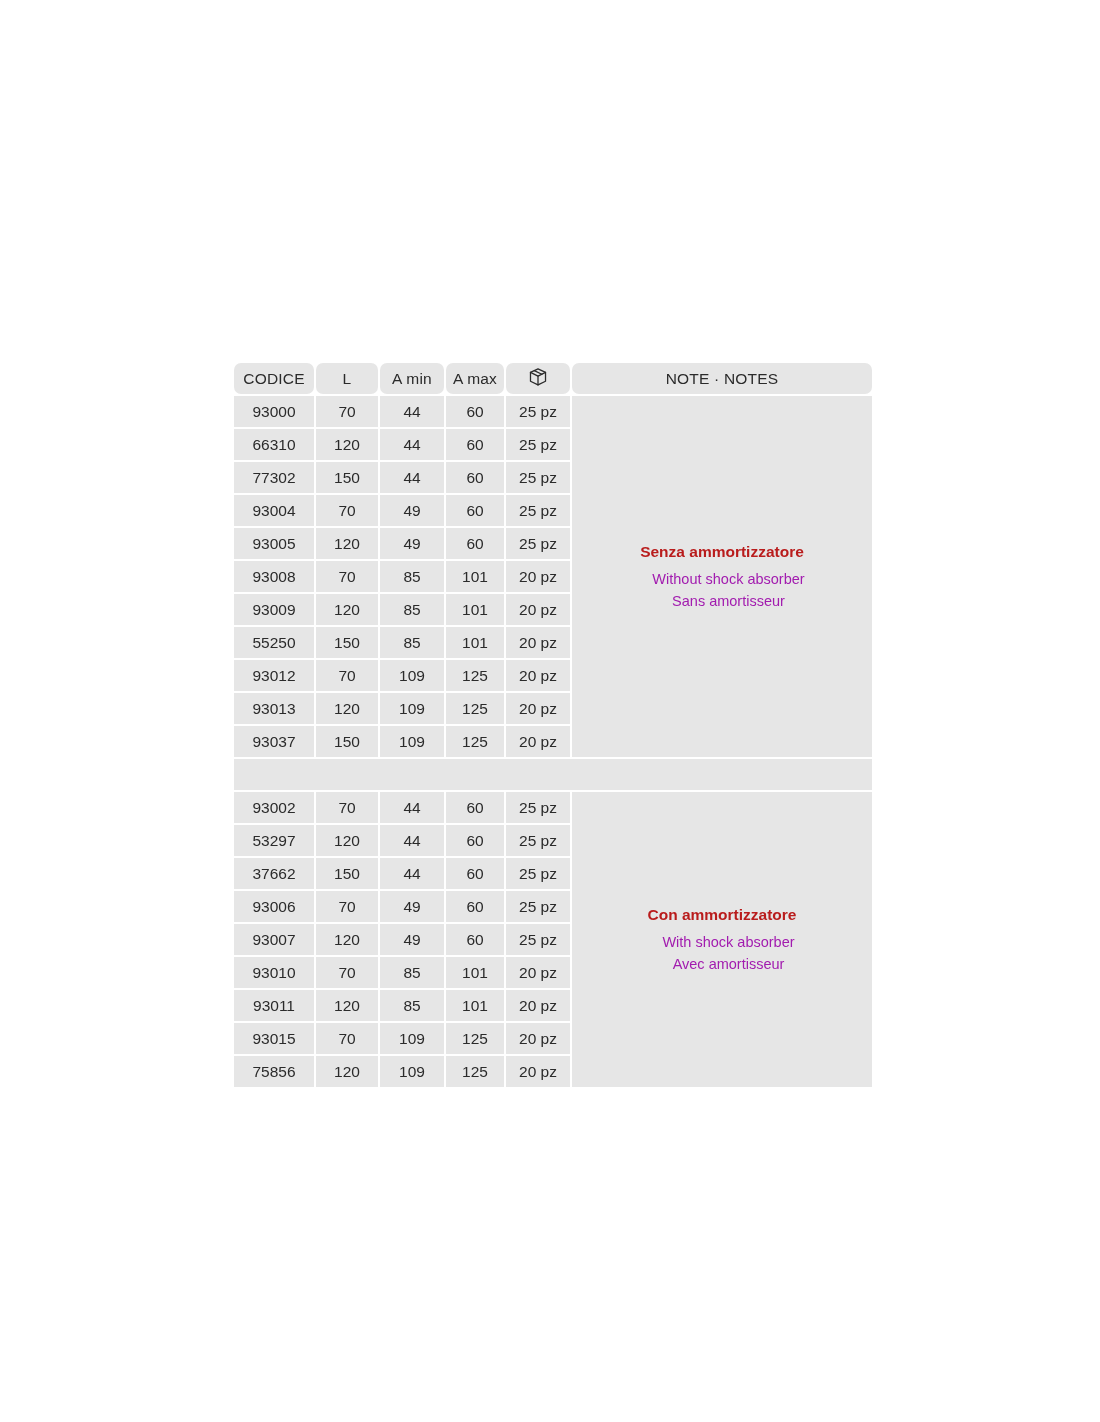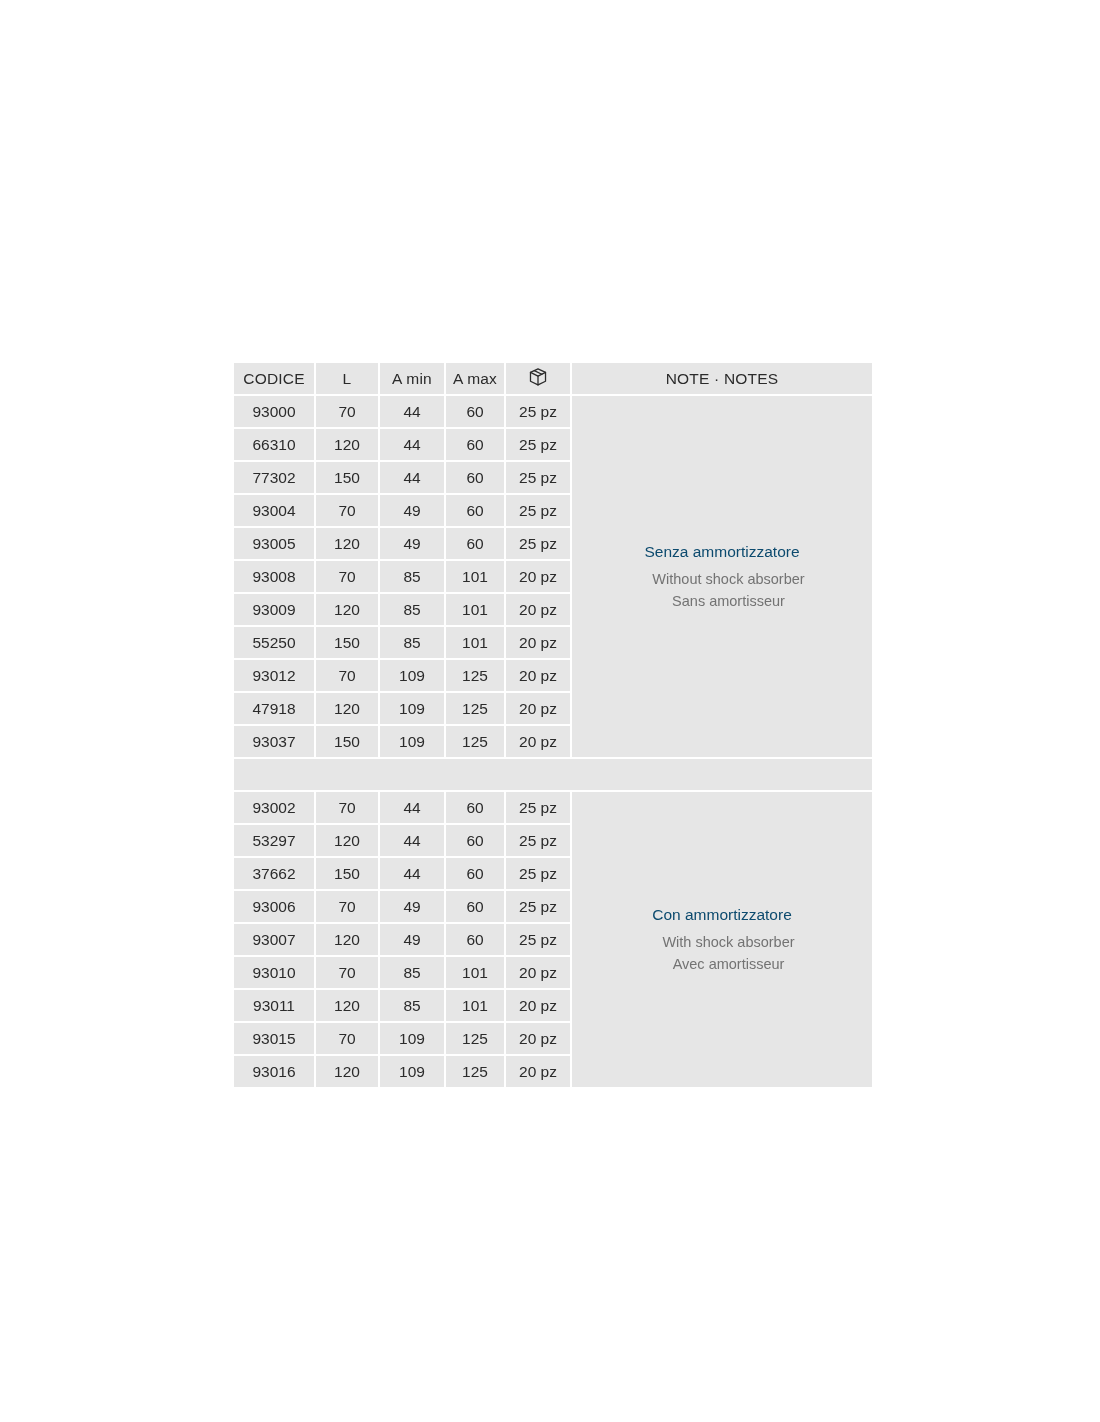--- a/index.html
+++ b/index.html
@@ -41,46 +41,48 @@
     vertical-align: middle;
     font-size: 15.5px;
     height: 31px;
     font-weight: normal;
   }
   thead th {
     font-weight: bold;
     font-size: 14.5px;
     height: 28px;
     letter-spacing: 0.2px;
+    border-radius: 7px;
   }
   col.c-code { width: 80px; }
   col.c-l    { width: 62px; }
   col.c-amin { width: 64px; }
   col.c-amax { width: 58px; }
   col.c-pack { width: 64px; }
   col.c-note { width: 300px; }
 
   td.code, td.l, td.amin, td.amax, td.pack {
     font-size: 15.5px;
   }
   td.note-cell {
     background: #e6e6e6;
     vertical-align: middle;
     text-align: center;
     padding: 0 10px;
   }
   .note-it {
     font-size: 15.5px;
-    color: #0c4a6e;
+    color: #b91c1c;
     line-height: 1.5;
     margin-bottom: 4px;
+    font-weight: bold;
   }
   .note-en, .note-fr {
     font-size: 14.5px;
-    color: #737373;
+    color: #a21caf;
     line-height: 1.55;
     padding-left: 13px;
   }
   th.note-head {
     font-weight: bold;
     font-size: 14.5px;
     color: #333333;
   }
   .box-icon {
     display: inline-block;
@@ -190,21 +192,21 @@
             <td class="pack">20 pz</td>
           </tr>
           <tr>
             <td class="code">93012</td>
             <td class="l">70</td>
             <td class="amin">109</td>
             <td class="amax">125</td>
             <td class="pack">20 pz</td>
           </tr>
           <tr>
-            <td class="code">47918</td>
+            <td class="code">93013</td>
             <td class="l">120</td>
             <td class="amin">109</td>
             <td class="amax">125</td>
             <td class="pack">20 pz</td>
           </tr>
           <tr>
             <td class="code">93037</td>
             <td class="l">150</td>
             <td class="amin">109</td>
             <td class="amax">125</td>
@@ -268,21 +270,21 @@
             <td class="pack">20 pz</td>
           </tr>
           <tr>
             <td class="code">93015</td>
             <td class="l">70</td>
             <td class="amin">109</td>
             <td class="amax">125</td>
             <td class="pack">20 pz</td>
           </tr>
           <tr>
-            <td class="code">93016</td>
+            <td class="code">75856</td>
             <td class="l">120</td>
             <td class="amin">109</td>
             <td class="amax">125</td>
             <td class="pack">20 pz</td>
           </tr>
         </tbody>
     </table>
   </div>
 </div>
 

